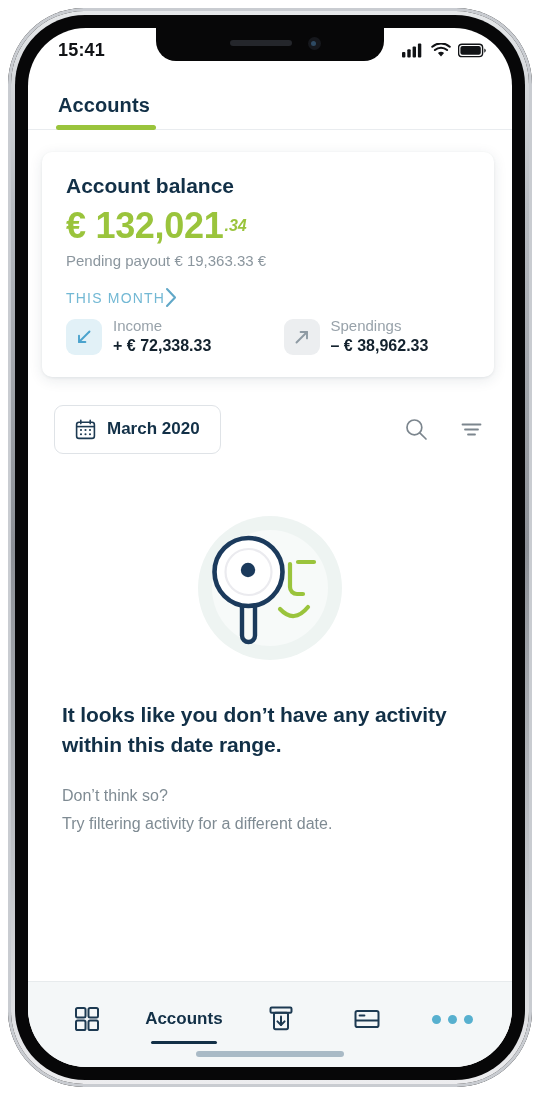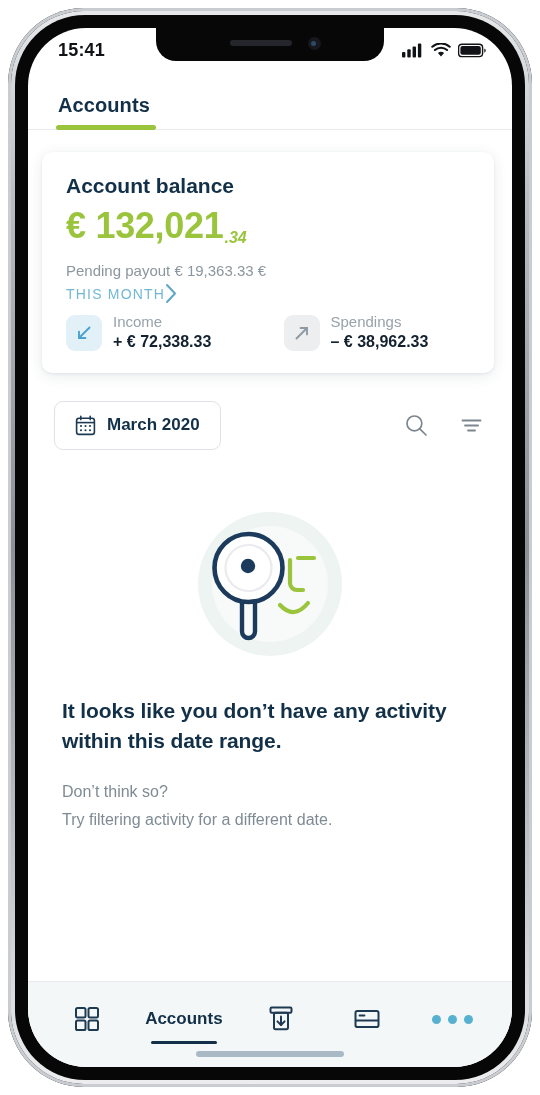--- a/index.html
+++ b/index.html
@@ -166,38 +166,38 @@
     overflow: hidden;
   }
   .card-title {
     font-size: 21px;
     font-weight: 700;
     color: #123047;
     margin-bottom: 7px;
   }
   .balance-row {
     display: flex;
-    align-items: flex-end;
+    align-items: center;
     color: #9ac43c;
     font-weight: 700;
-    margin-bottom: 15px;
+    margin-bottom: 5px;
   }
   .balance-main {
     font-size: 36px;
     letter-spacing: -.3px;
   }
   .balance-cents {
     font-size: 16px;
     margin-left: 1px;
     font-style: italic;
   }
   .pending {
     font-size: 15px;
     color: #8b969e;
-    margin-bottom: 4px;
+    margin-bottom: 18px;
   }
   .month-head {
     display: flex;
     align-items: center;
     justify-content: flex-start;
     margin-bottom: 9px;
   }
   .month-label {
     font-size: 14px;
     color: #72b8d4;

